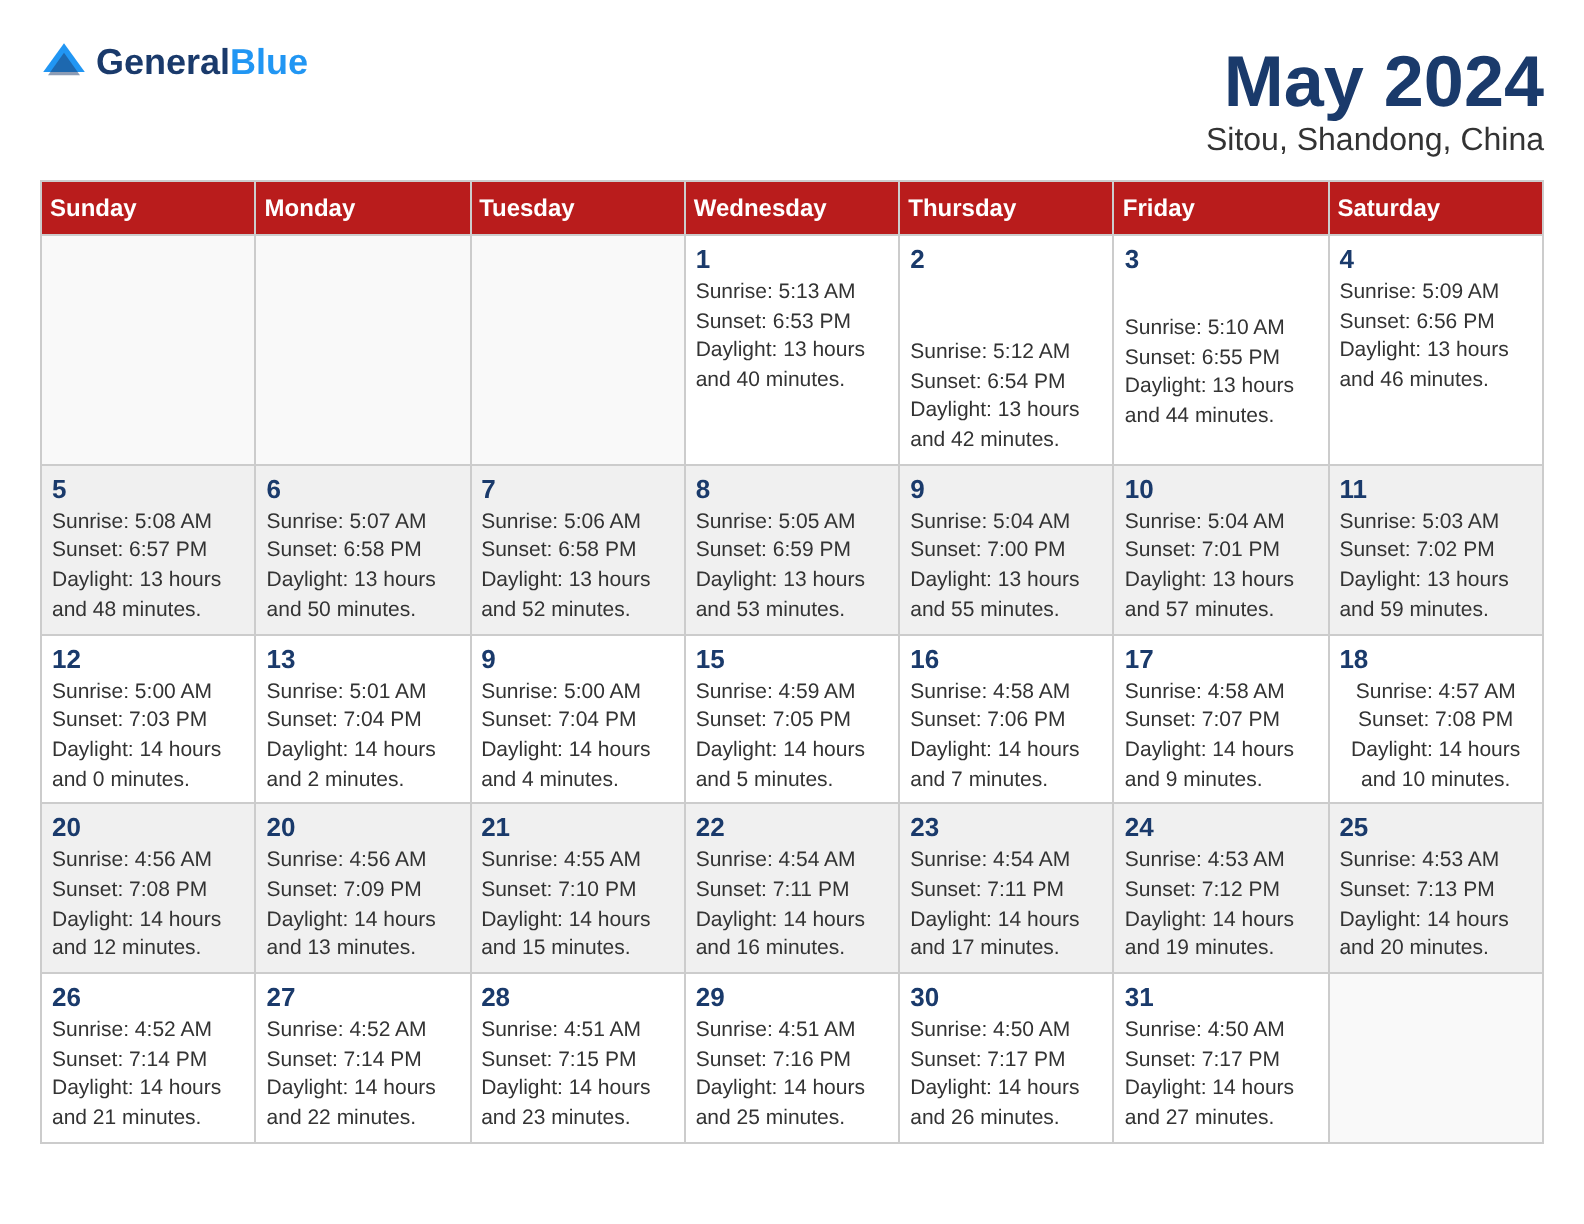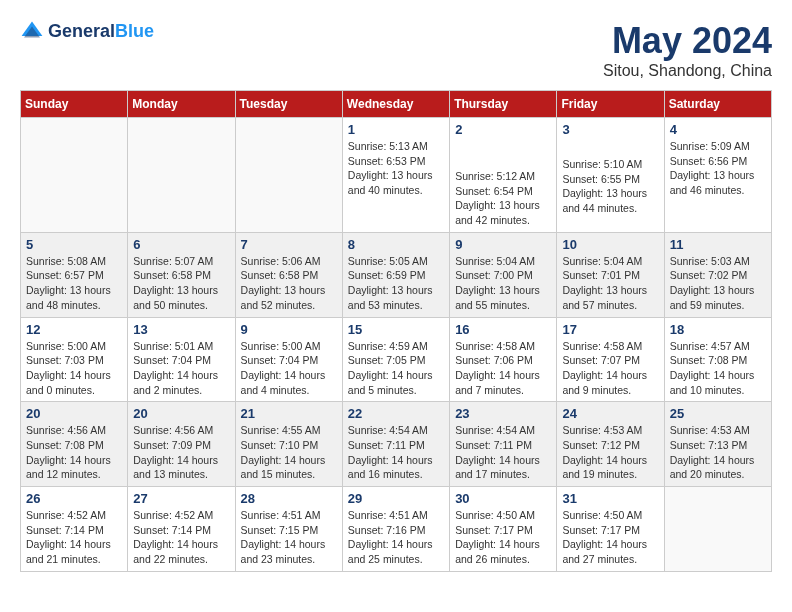--- a/index.html
+++ b/index.html
@@ -239,21 +239,21 @@
         </td>
         <td>
           <div class="day-number">17</div>
           <div class="day-info" style="white-space: pre-line;">Sunrise: 4:58 AM
 Sunset: 7:07 PM
 Daylight: 14 hours
 and 9 minutes.</div>
         </td>
         <td>
           <div class="day-number">18</div>
-          <div class="day-info" style="white-space: pre-line;">Sunrise: 4:57 AM
+          <div class="day-info" style="white-space: pre-line; text-align: center;">Sunrise: 4:57 AM
 Sunset: 7:08 PM
 Daylight: 14 hours
 and 10 minutes.</div>
         </td>
       </tr>
       <tr class="row-shaded">
         <td>
           <div class="day-number">20</div>
           <div class="day-info" style="white-space: pre-line;">Sunrise: 4:56 AM
 Sunset: 7:08 PM

